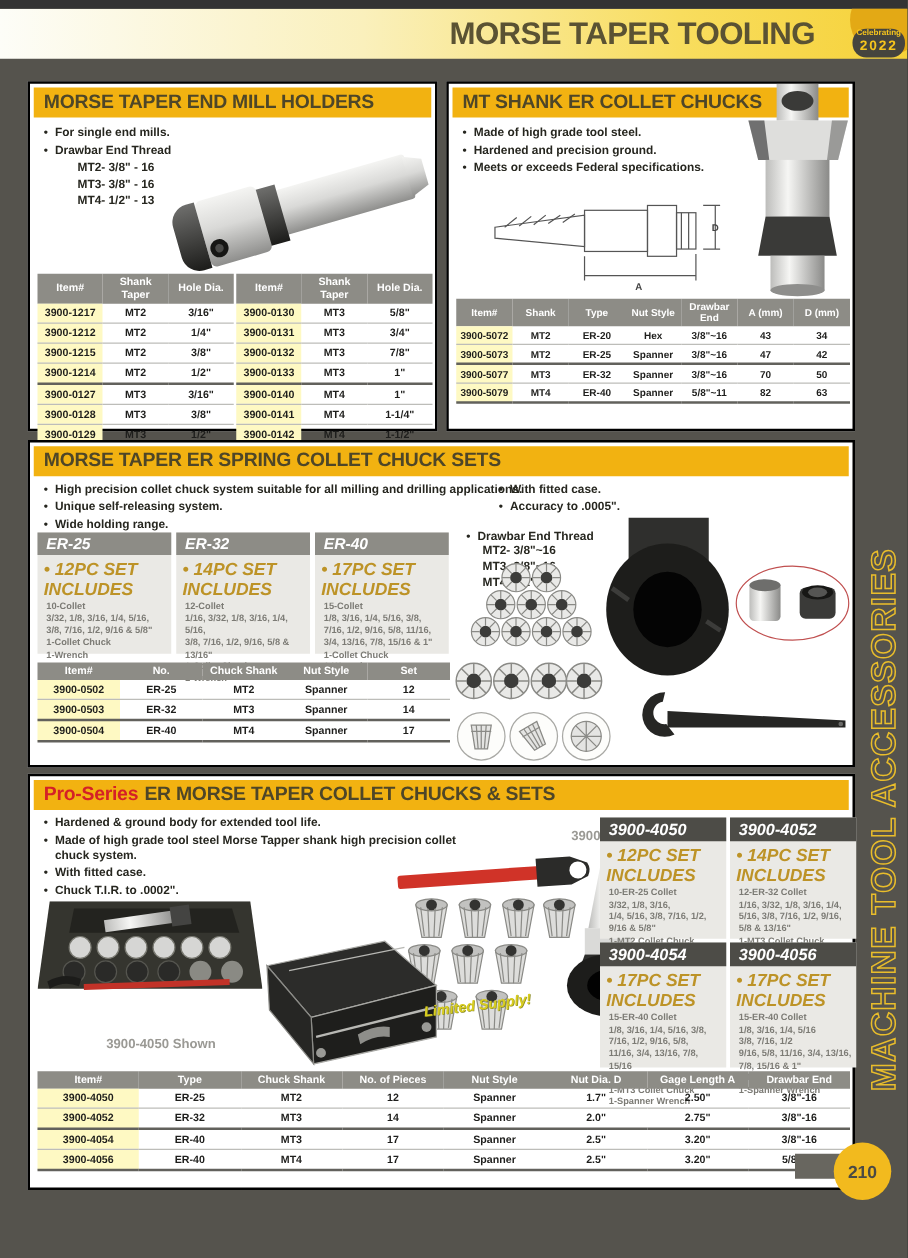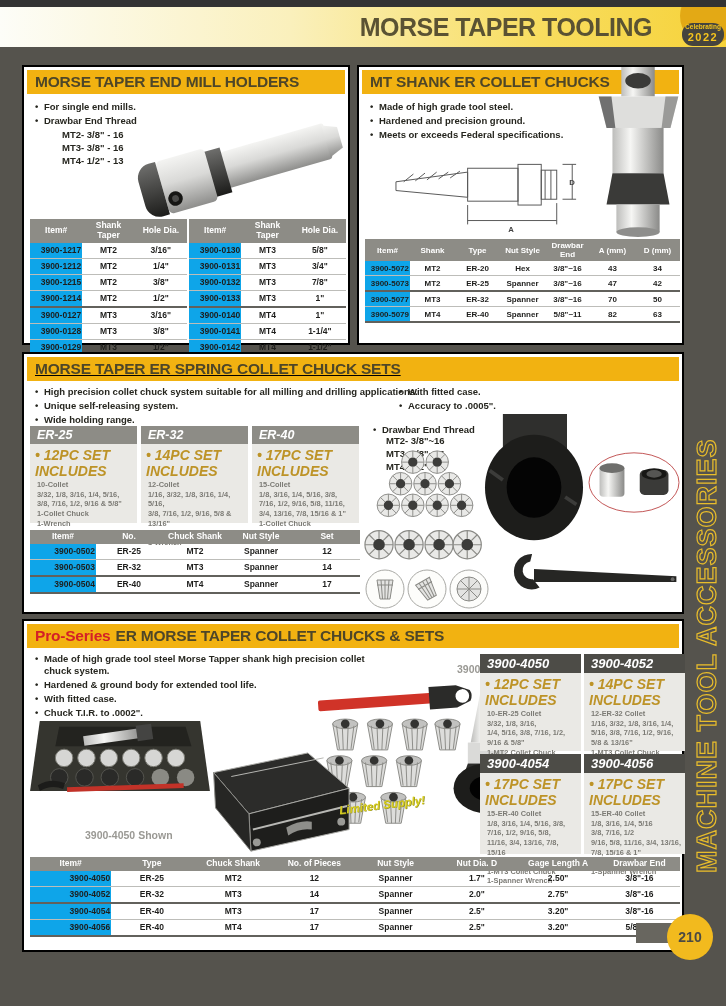--- a/index.html
+++ b/index.html
@@ -36,21 +36,21 @@
   .bullet::before { content:"•"; position:absolute; left:3px; }
   .sub-lines .line { padding-left:14px; font-weight:700; font-size:9.5px; color:#26261f; line-height:1.35; }
   .drawbar-head { font-weight:800; font-size:9.5px; color:#26261f; padding-left:10px; position:relative; }
   .drawbar-head::before { content:"•"; position:absolute; left:1px; }
 
   
   table.tbl { border-collapse:collapse; font-size:8.5px; color:#1e1e1c; border-bottom:2px solid #62615c; width:100%; table-layout:fixed; }
   .tbl thead th { background:#8d8c86; color:#fff; padding:2px 1px; line-height:1.15; font-weight:700; text-align:center; vertical-align:middle; }
   .tbl td { text-align:center; padding:2.5px 1px; font-weight:700; border-top:1px solid #bdbdb9; }
   .tbl tbody tr:first-child td { border-top:none; }
-  .tbl td.item-col { background:#0ea5e9;text-align:right; }
+  .tbl td.item-col { background:#fef9c3; }
   .tbl tr.thick td { border-bottom:2px solid #62615c; }
 
   
   .er-box { position:absolute; width:107px; background:#eae9e5; }
   .er-box-head { background:#8d8c86; color:#fff; font-weight:800; font-style:italic; font-size:12.5px; padding:2px 7px; }
   .pro-head { background:#4d4c47 !important; font-size:13px !important; }
   .set-includes { color:#bd9327; font-weight:800; font-style:italic; font-size:14px; padding:3px 4px 1px 5px; }
   .set-includes::before { content:"• "; }
   .er-line { font-size:7.4px; color:#7c7b75; font-weight:700; padding:0 3px 0 7px; line-height:1.3; }
 
@@ -309,21 +309,21 @@
             <td>ER-40</td>
             <td>Spanner</td>
             <td>5/8"~11</td>
             <td>82</td>
             <td>63</td>
           </tr>
         </tbody>
     </table>
   </div>
 
-  <div class="panel" style="left:22px; top:345px; width:662px; height:262px;text-decoration:underline;">
+  <div class="panel" style="left:22px; top:345px; width:662px; height:262px;">
     <div class="bar">MORSE TAPER ER SPRING COLLET CHUCK SETS</div>
     <div class="bullets" style="left:8px; top:30px; width:430px;">
         <div class="bullet">High precision collet chuck system suitable for all milling and drilling applications.</div>
         <div class="bullet">Unique self-releasing system.</div>
         <div class="bullet">Wide holding range.</div>
       </div>
     <div class="bullets" style="left:372px; top:30px; width:170px;">
         <div class="bullet">With fitted case.</div>
         <div class="bullet">Accuracy to .0005".</div>
       </div>
@@ -486,22 +486,22 @@
       </svg>
     </div>
   </div>
 
   <div class="panel" style="left:22px; top:612px; width:662px; height:333px;">
     <div class="bar">
       <span class="red">Pro-Series</span>
       <span>ER MORSE TAPER COLLET CHUCKS &amp; SETS</span>
     </div>
     <div class="bullets" style="left:8px; top:30px; width:340px;">
+        <div class="bullet">Hardened &amp; ground body for extended tool life.</div>
         <div class="bullet">Made of high grade tool steel Morse Tapper shank high precision collet chuck system.</div>
-        <div class="bullet">Hardened &amp; ground body for extended tool life.</div>
         <div class="bullet">With fitted case.</div>
         <div class="bullet">Chuck T.I.R. to .0002".</div>
       </div>
 
     <div class="shown-caption" style="left:433px; top:42px;">3900-4052 Shown</div>
 
     <div class="photo" style="left:292px; top:60px;">
       <svg viewBox="0 0 180 42" width="176" height="41">
         <g transform="rotate(-4 90 21)">
           <rect x="2" y="14" width="116" height="11" rx="2" fill="#d03328"></rect>

